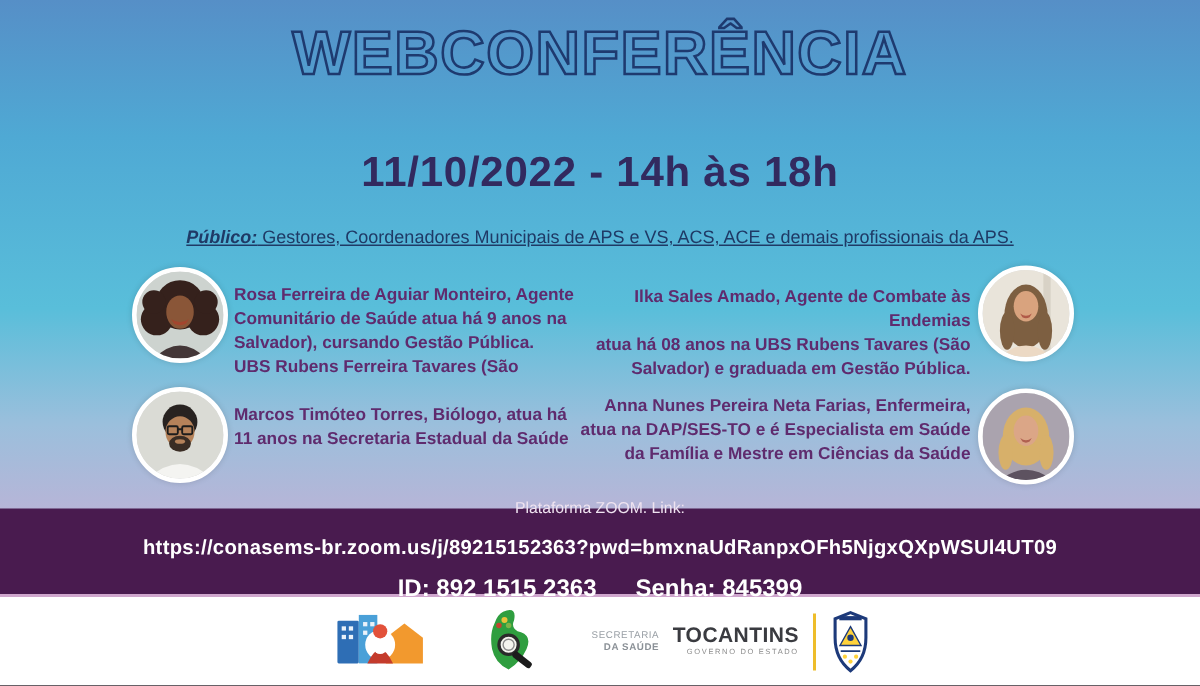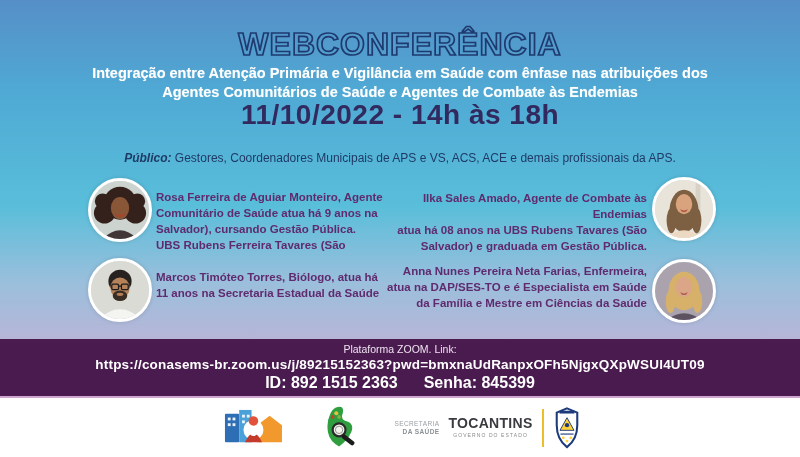--- a/index.html
+++ b/index.html
@@ -3,77 +3,73 @@
 <meta charset="utf-8">
 <style>
   html,body{margin:0;padding:0;background:#222;}
   .poster{
     position:relative;width:800px;height:457px;overflow:hidden;
     font-family:"Liberation Sans", sans-serif;
     background:linear-gradient(180deg,#568FC7 0%,#4FA9D4 20%,#59BEDA 45%,#9BBFDC 62%,#BFB2D6 78%,#D2B9DC 90%,#E0C4E1 100%);
   }
   .title{
     position:absolute;top:12px;left:0;width:100%;text-align:center;
-    font-size:32px;font-weight:700;letter-spacing:1px;
-    color:transparent;margin-top:14px;-webkit-text-stroke:1.7px #1E3A6F;
+    font-size:41px;font-weight:700;letter-spacing:1px;
+    color:transparent;-webkit-text-stroke:1.7px #1E3A6F;
   }
   .subtitle{
     position:absolute;top:64px;left:0;width:100%;text-align:center;
     color:#ffffff;font-weight:700;font-size:14.5px;line-height:19px;
     text-shadow:0 0 1px rgba(255,255,255,.4);
   }
   .datetime{
     position:absolute;top:99px;left:0;width:100%;text-align:center;
     color:#322A5F;font-weight:800;font-size:28px;letter-spacing:0.5px;
   }
   .audience{
     position:absolute;top:151px;left:0;width:100%;text-align:center;
-    color:#1F3A66;font-size:12px;
+    color:#1F3A66;font-size:12px;text-decoration:underline;
   }
   .audience .aud-label{font-weight:700;font-style:italic;}
   .speaker-text{position:absolute;color:#5F2B6E;font-weight:700;font-size:11.5px;line-height:16px;}
   .speaker-text.right{text-align:right;}
   .avatar{
     position:absolute;width:58px;height:58px;border-radius:50%;
     border:3px solid #ffffff;overflow:hidden;background:#ddd;box-shadow:0 0 4px rgba(0,0,0,.15);
   }
   .avatar svg{display:block;width:100%;height:100%;}
   .zoom-bar{
     position:absolute;top:339px;left:0;width:800px;height:57px;
     background:#491B4F;border-bottom:2px solid #CFA6CD;
-    display:flex;flex-direction:column;align-items:center;justify-content:center;gap:2px;
+    display:flex;flex-direction:column;align-items:center;justify-content:center;gap:12px;
     color:#ffffff;
   }
   .zoom-platform{font-size:10.5px;color:#EFE3F0;}
   .zoom-link{font-size:13.5px;font-weight:700;letter-spacing:0.2px;}
   .zoom-id-line{font-size:16px;font-weight:700;display:flex;gap:26px;}
   .footer{
     position:absolute;top:398px;left:0;width:800px;height:59px;background:#ffffff;
     display:flex;align-items:center;justify-content:center;gap:30px;
   }
   .gov-group{display:flex;align-items:center;gap:9px;}
   .secretaria{ text-align:right;color:#9AA0A6;font-size:6.5px;letter-spacing:0.4px;line-height:8px;}
   .secretaria .l2{font-weight:700;color:#8B9197;}
-  .tocantins-block{text-align:center;}
+  .tocantins-block{text-align:right;}
   .tocantins-name{font-size:14px;font-weight:800;color:#3A3B40;letter-spacing:0.3px;line-height:13px;}
   .tocantins-gov{font-size:5px;color:#8A8A8A;letter-spacing:1.1px;margin-top:2px;}
   .yellow-divider{width:2px;height:38px;background:#EEBD2A;}
   .logo{display:block;}
 </style>
 </head>
 <body>
 
 <div class="poster">
 
   <div class="title">WEBCONFERÊNCIA</div>
 
-  <div class="subtitle">
-    <div>Integração entre Atenção Primária e Vigilância em Saúde com ênfase nas atribuições dos</div>
-    <div>Agentes Comunitários de Saúde e Agentes de Combate às Endemias</div>
-  </div>
 
   <div class="datetime">11/10/2022  - 14h às 18h</div>
 
   <div class="audience">
     <span class="aud-label">Público:</span><span> Gestores, Coordenadores Municipais de APS e VS, ACS, ACE e demais profissionais da APS.</span>
   </div>
 
   <div class="avatar" style="left:88px;top:178px;">
     <svg viewBox="0 0 60 60">
       <rect width="60" height="60" fill="#CDD3CF"></rect>

